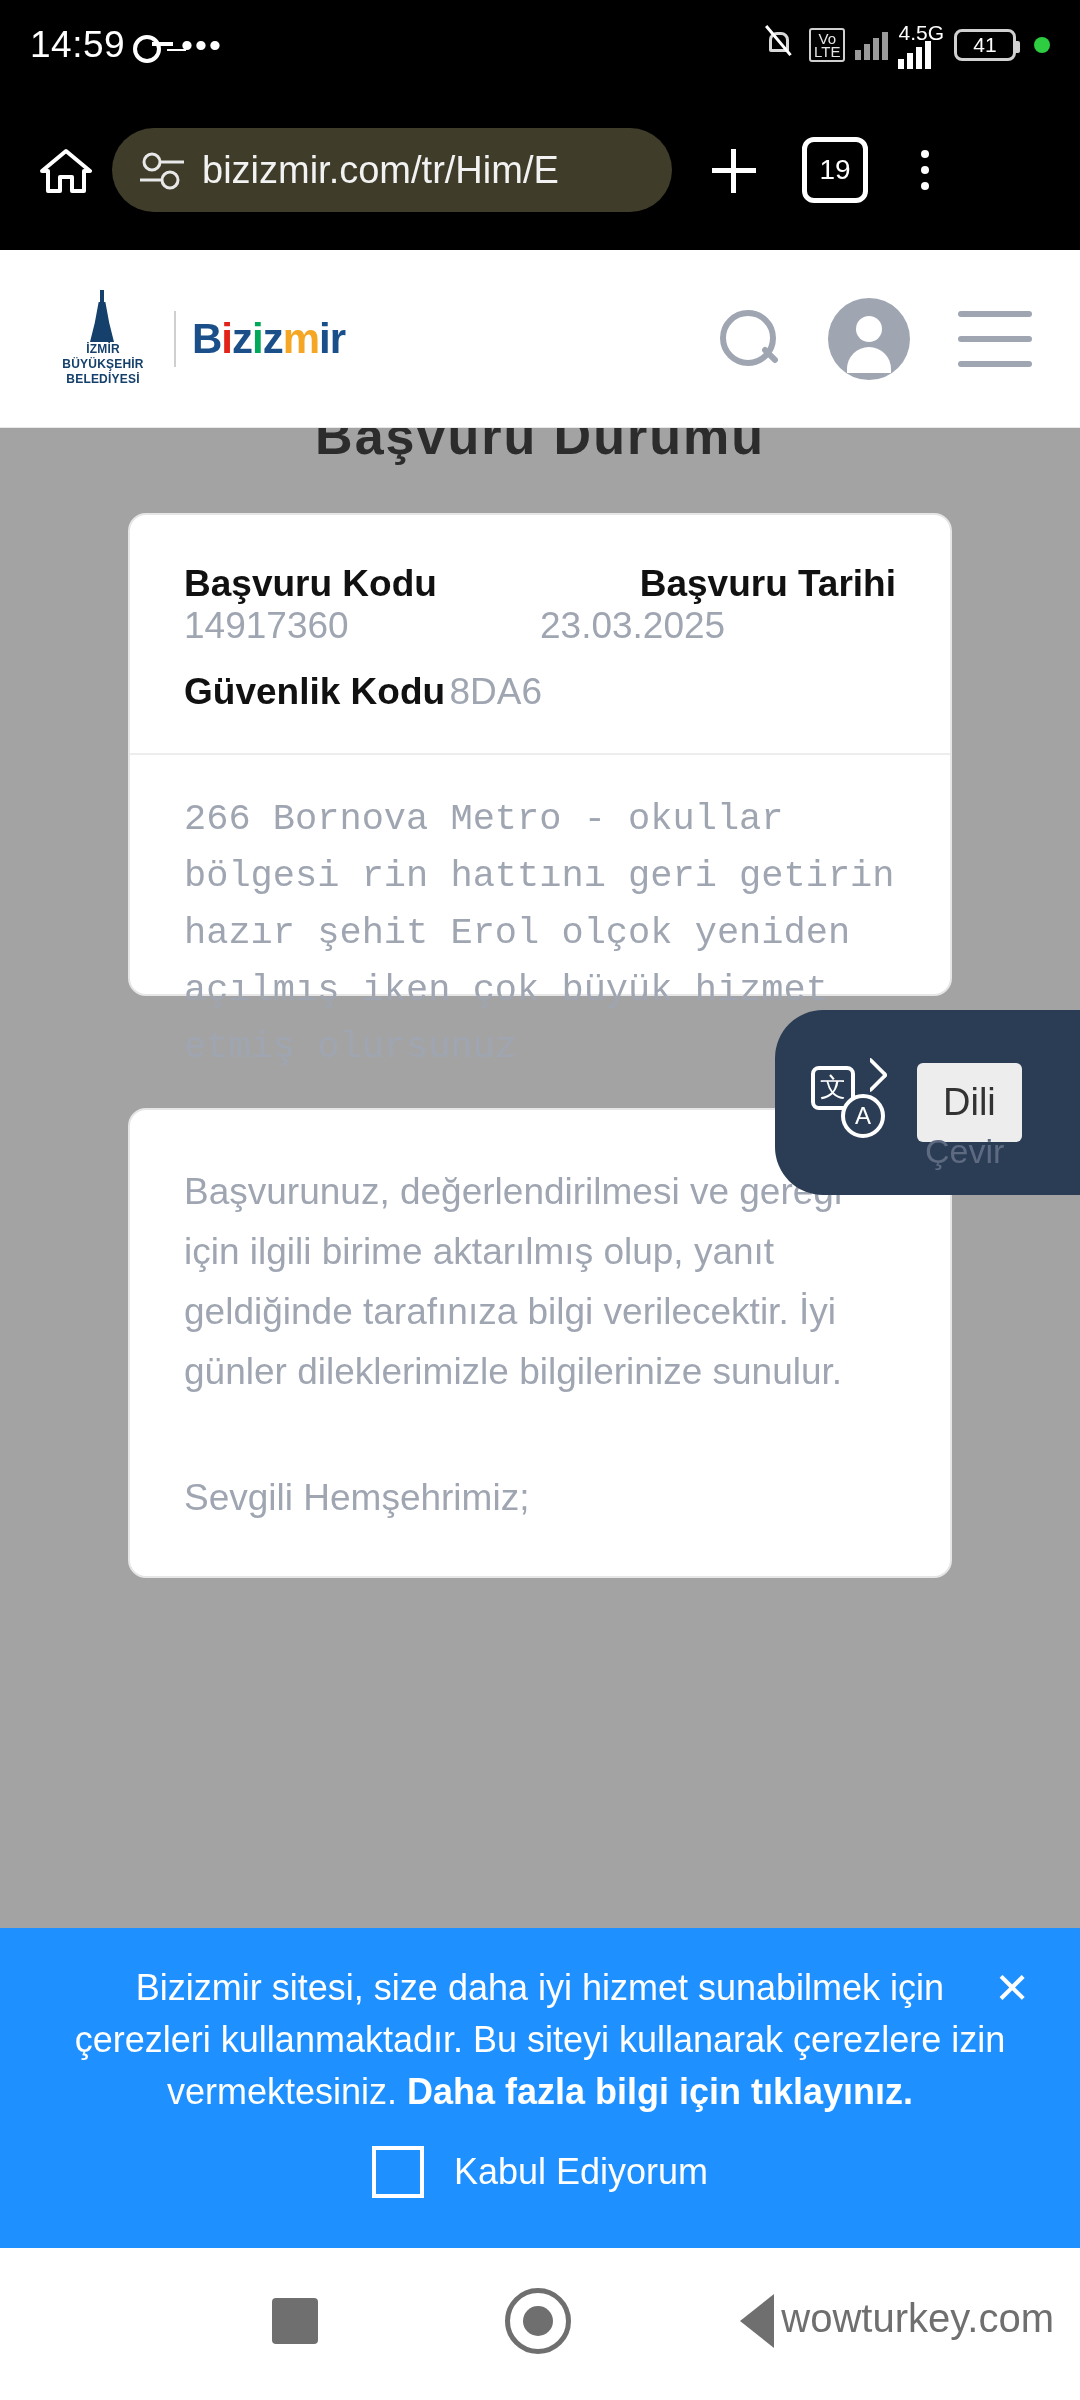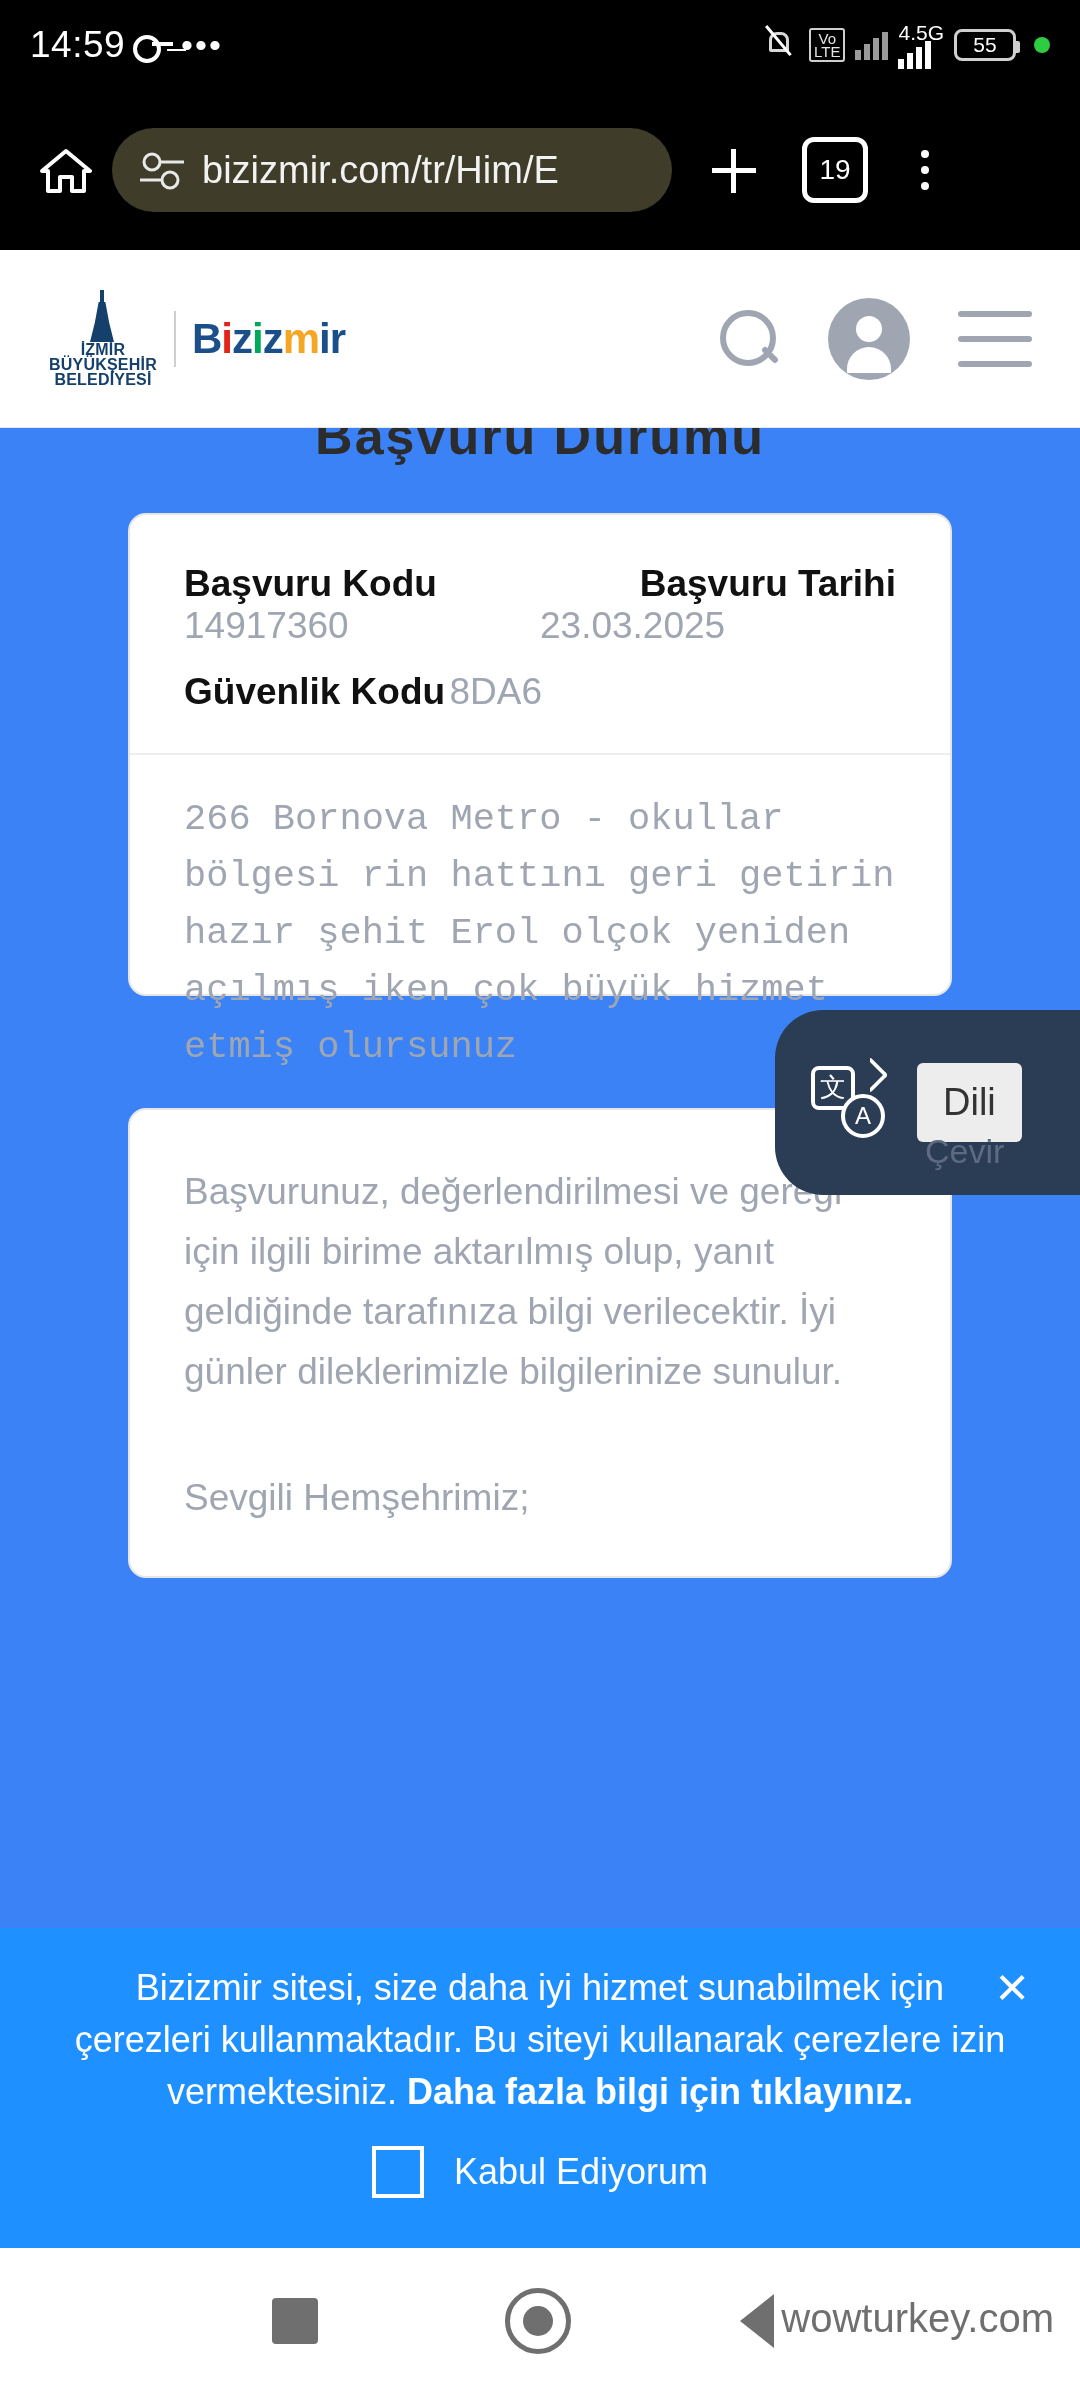--- a/index.html
+++ b/index.html
@@ -271,21 +271,21 @@
   }
   .logo-tower:after {
     content: "";
     position: absolute;
     left: 7px; top: 12px;
     width: 24px; height: 40px;
     background: #14406b;
     clip-path: polygon(36% 0, 64% 0, 80% 52%, 100% 100%, 0 100%, 20% 52%);
   }
   .logo-txt1 {
-    font-size: 16px;
+    font-size: 12px;
     font-weight: bold;
     color: #14406b;
     line-height: 15px;
     text-align: center;
     letter-spacing: 0.2px;
   }
   .logo-div {
     width: 2px; height: 56px;
     background: #cfcfcf;
   }
@@ -361,21 +361,21 @@
     background: #9fa6b2;
     border-radius: 3px;
   }
 
   
   .page {
     position: absolute;
     top: 428px; left: 0;
     width: 1080px;
     height: 1500px;
-    background: #3b82f6;
+    background: #a3a3a3;
     overflow: hidden;
   }
   .page-title {
     position: absolute;
     top: -22px; left: 0;
     width: 1080px;
     text-align: center;
     font-size: 52px;
     font-weight: bold;
     color: #2c2c2c;
@@ -616,21 +616,21 @@
         </span>
       <span class="sig-group">
         <span class="net-label">4.5G</span>
         <span class="bars">
             <i></i>
             <i></i>
             <i></i>
             <i></i>
           </span>
       </span>
-      <span class="battery">55</span>
+      <span class="battery">41</span>
       <span class="green-dot"></span>
     </div>
   </div>
 
   <div class="browserbar">
     <div class="home-icon">
       <svg width="52" height="48" viewBox="0 0 52 48" xmlns="http://www.w3.org/2000/svg">
         <path d="M26 4 L50 24 L44 24 L44 44 L32 44 L32 30 L20 30 L20 44 L8 44 L8 24 L2 24 Z" fill="none" stroke="#ffffff" stroke-width="4" stroke-linejoin="round"></path>
       </svg>
     </div>

